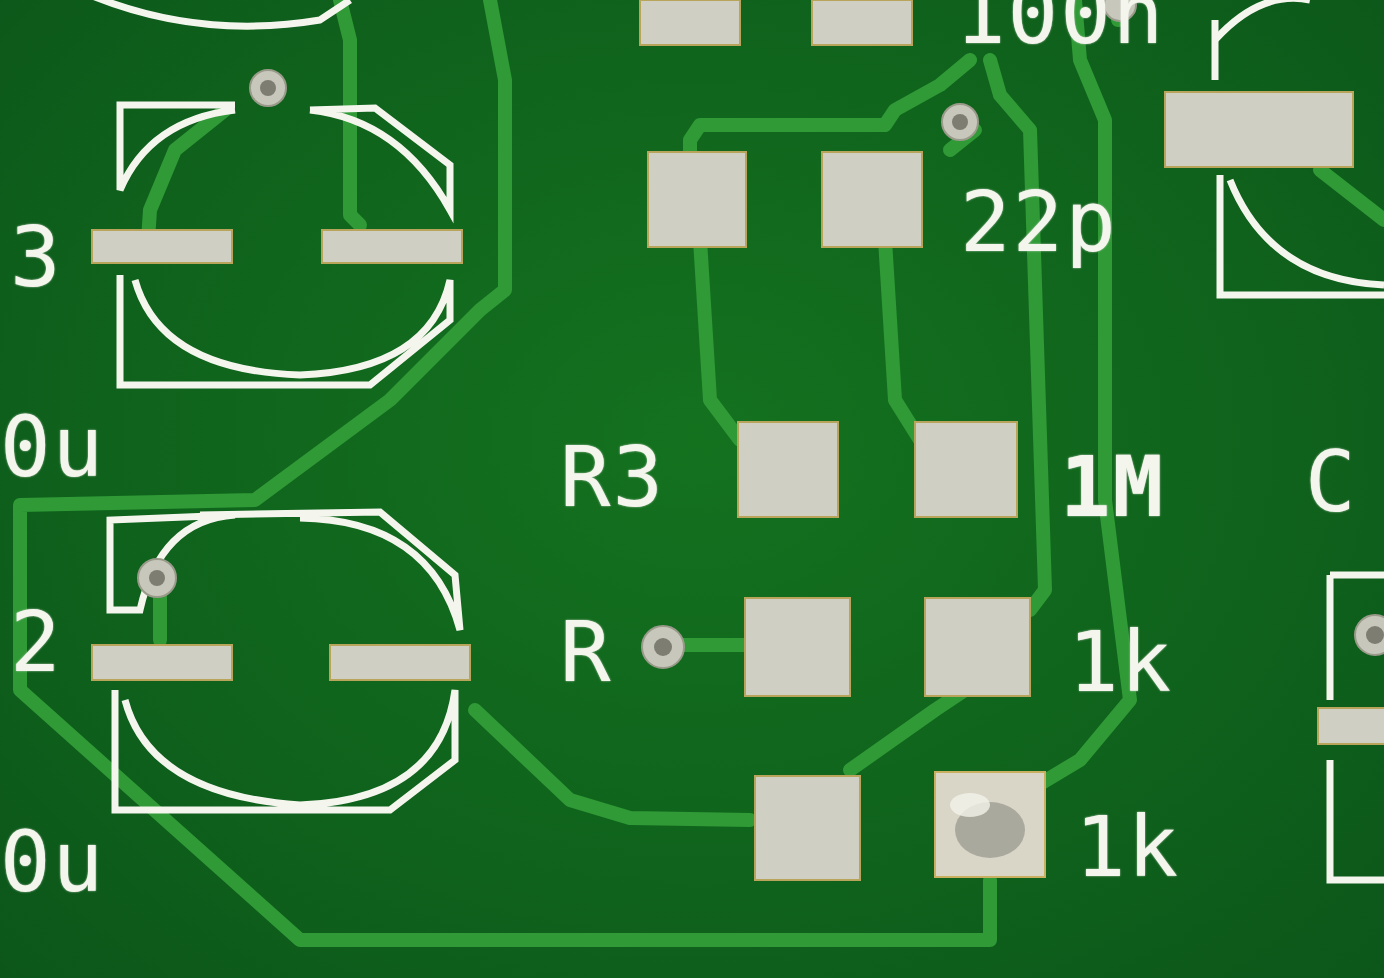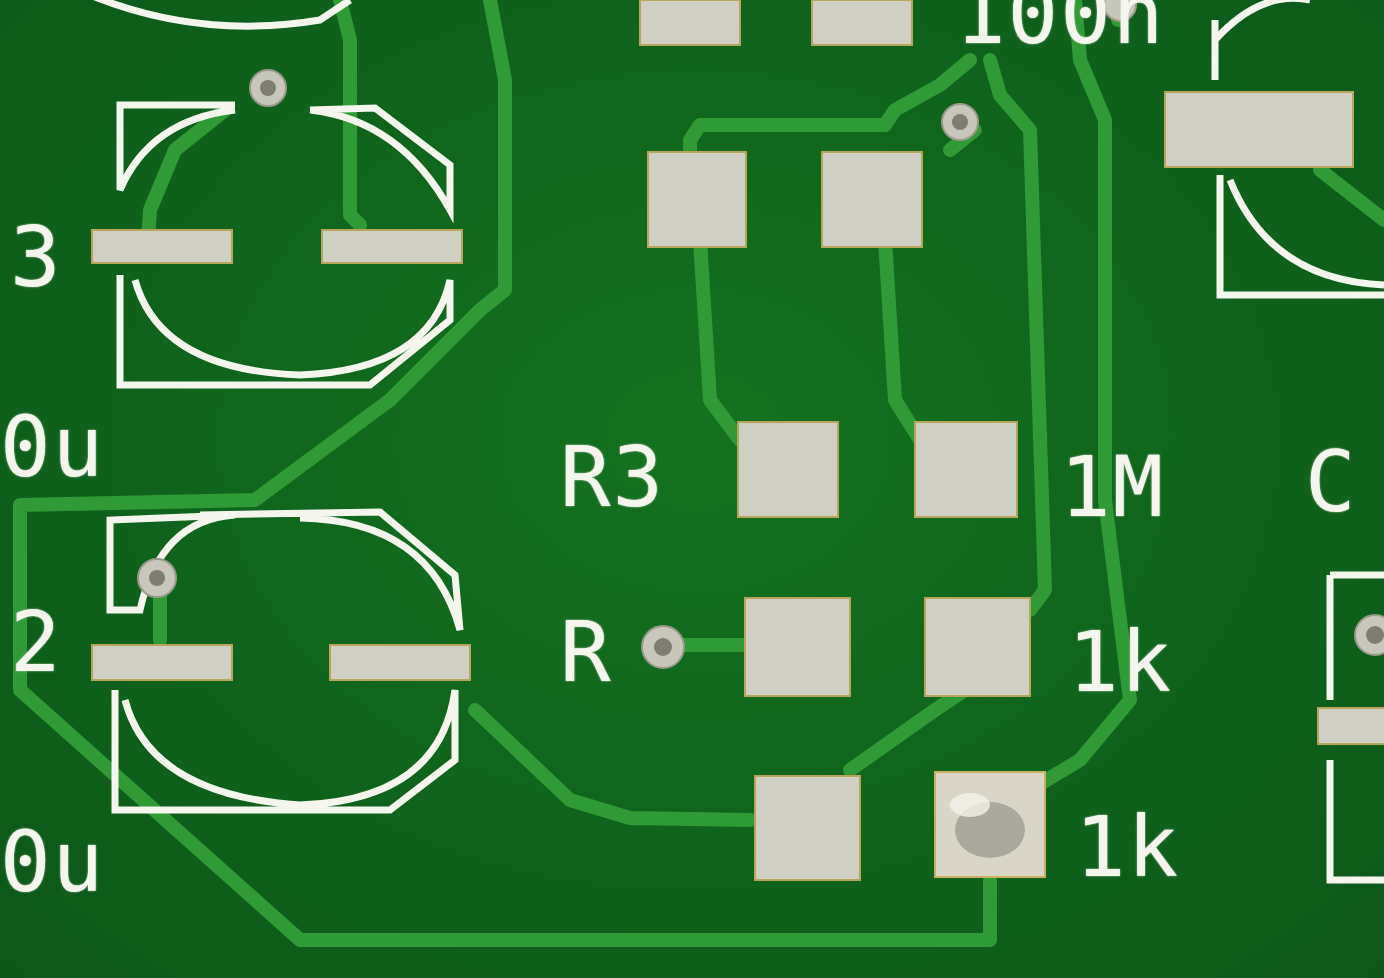--- a/index.html
+++ b/index.html
@@ -84,23 +84,24 @@
       <circle cx="157" cy="578" r="8" fill="#7d7d72"></circle>
       <circle cx="663" cy="647" r="21" fill="#c7c7bc" stroke="#9a9a8a" stroke-width="2"></circle>
       <circle cx="663" cy="647" r="9" fill="#7d7d72"></circle>
       <circle cx="1375" cy="635" r="20" fill="#c7c7bc" stroke="#9a9a8a" stroke-width="2"></circle>
       <circle cx="1375" cy="635" r="9" fill="#7d7d72"></circle>
       <circle cx="1120" cy="5" r="16" fill="#c7c7bc" stroke="#9a9a8a" stroke-width="2"></circle>
     </g>
   </svg>
 
   <div class="silk" style="left:955px;top:-28px;">100n</div>
+  <div class="silk" style="left:960px;top:180px;">22p</div>
   <div class="silk" style="left:10px;top:215px;">3</div>
   <div class="silk" style="left:0px;top:405px;">0u</div>
   <div class="silk" style="left:560px;top:435px;text-align:right;">R3</div>
-  <div class="silk" style="left:1060px;top:445px;">1M</div>
+  <div class="silk" style="left:1060px;top:445px;font-weight:bold;">1M</div>
   <div class="silk" style="left:1305px;top:440px;">C</div>
   <div class="silk" style="left:10px;top:600px;">2</div>
   <div class="silk" style="left:560px;top:610px;">R</div>
   <div class="silk" style="left:1068px;top:620px;">1k</div>
   <div class="silk" style="left:1075px;top:805px;">1k</div>
   <div class="silk" style="left:0px;top:820px;">0u</div>
 </div>
 
 </body></html>

